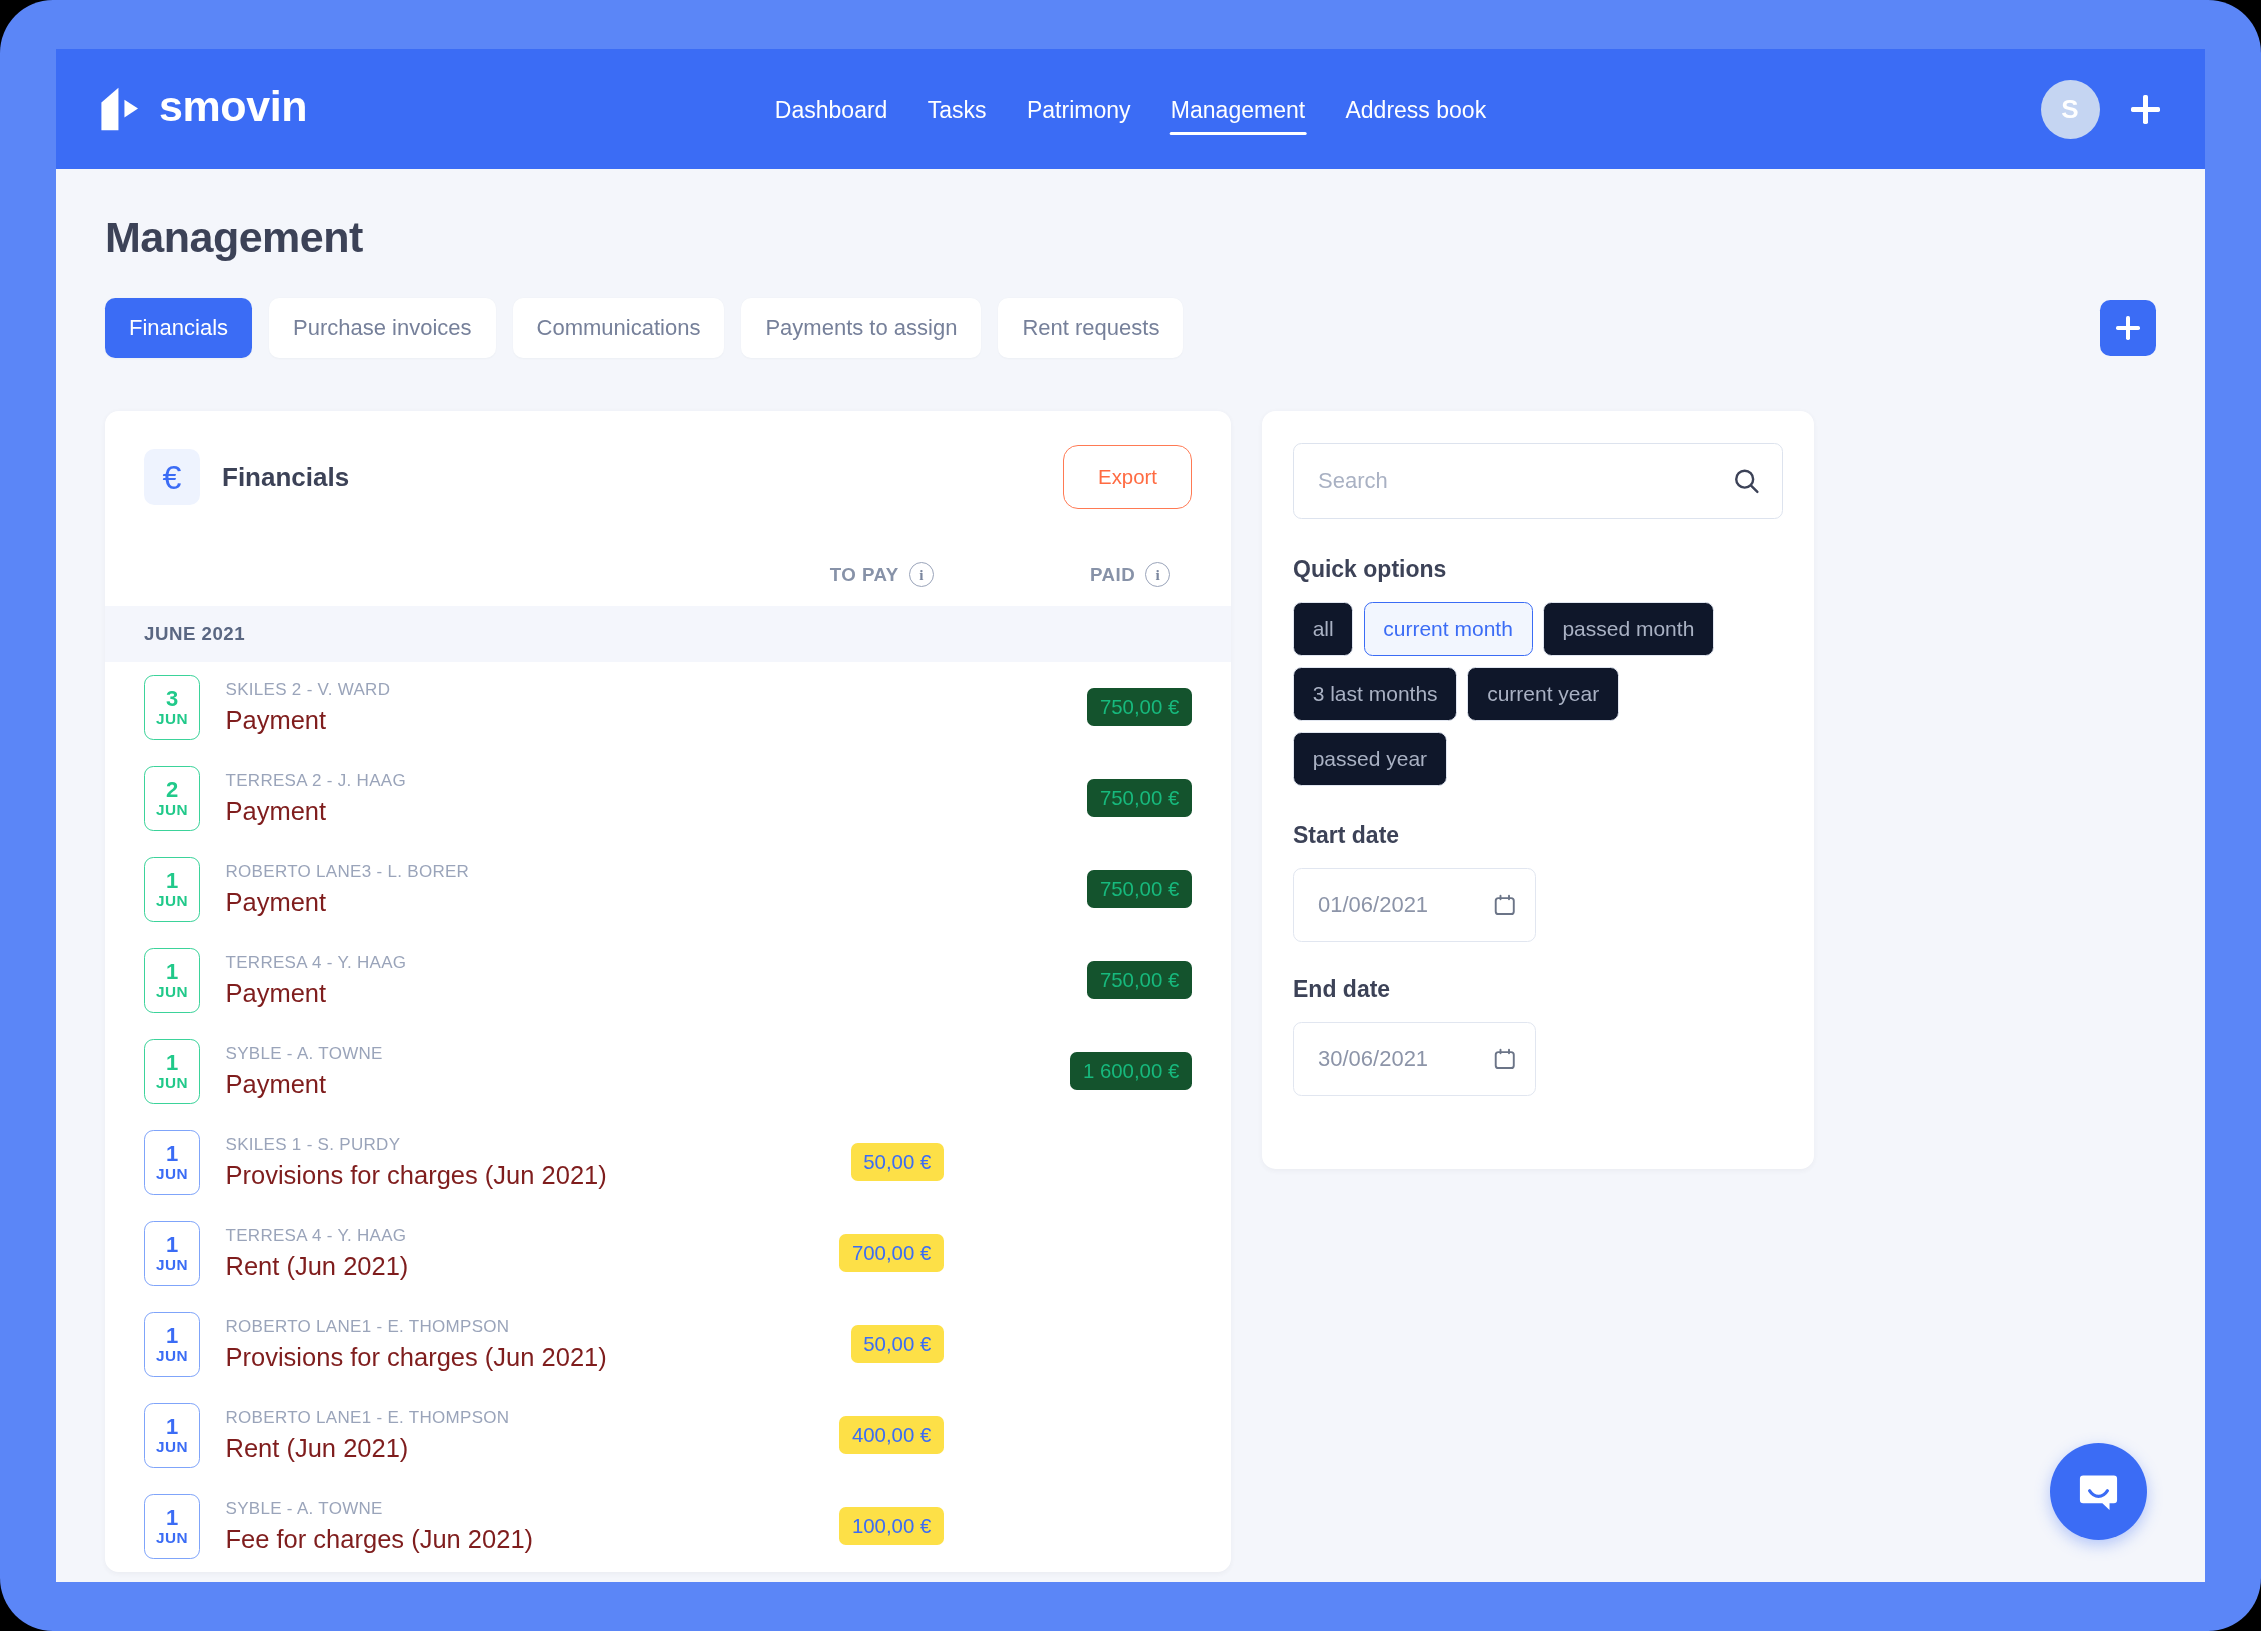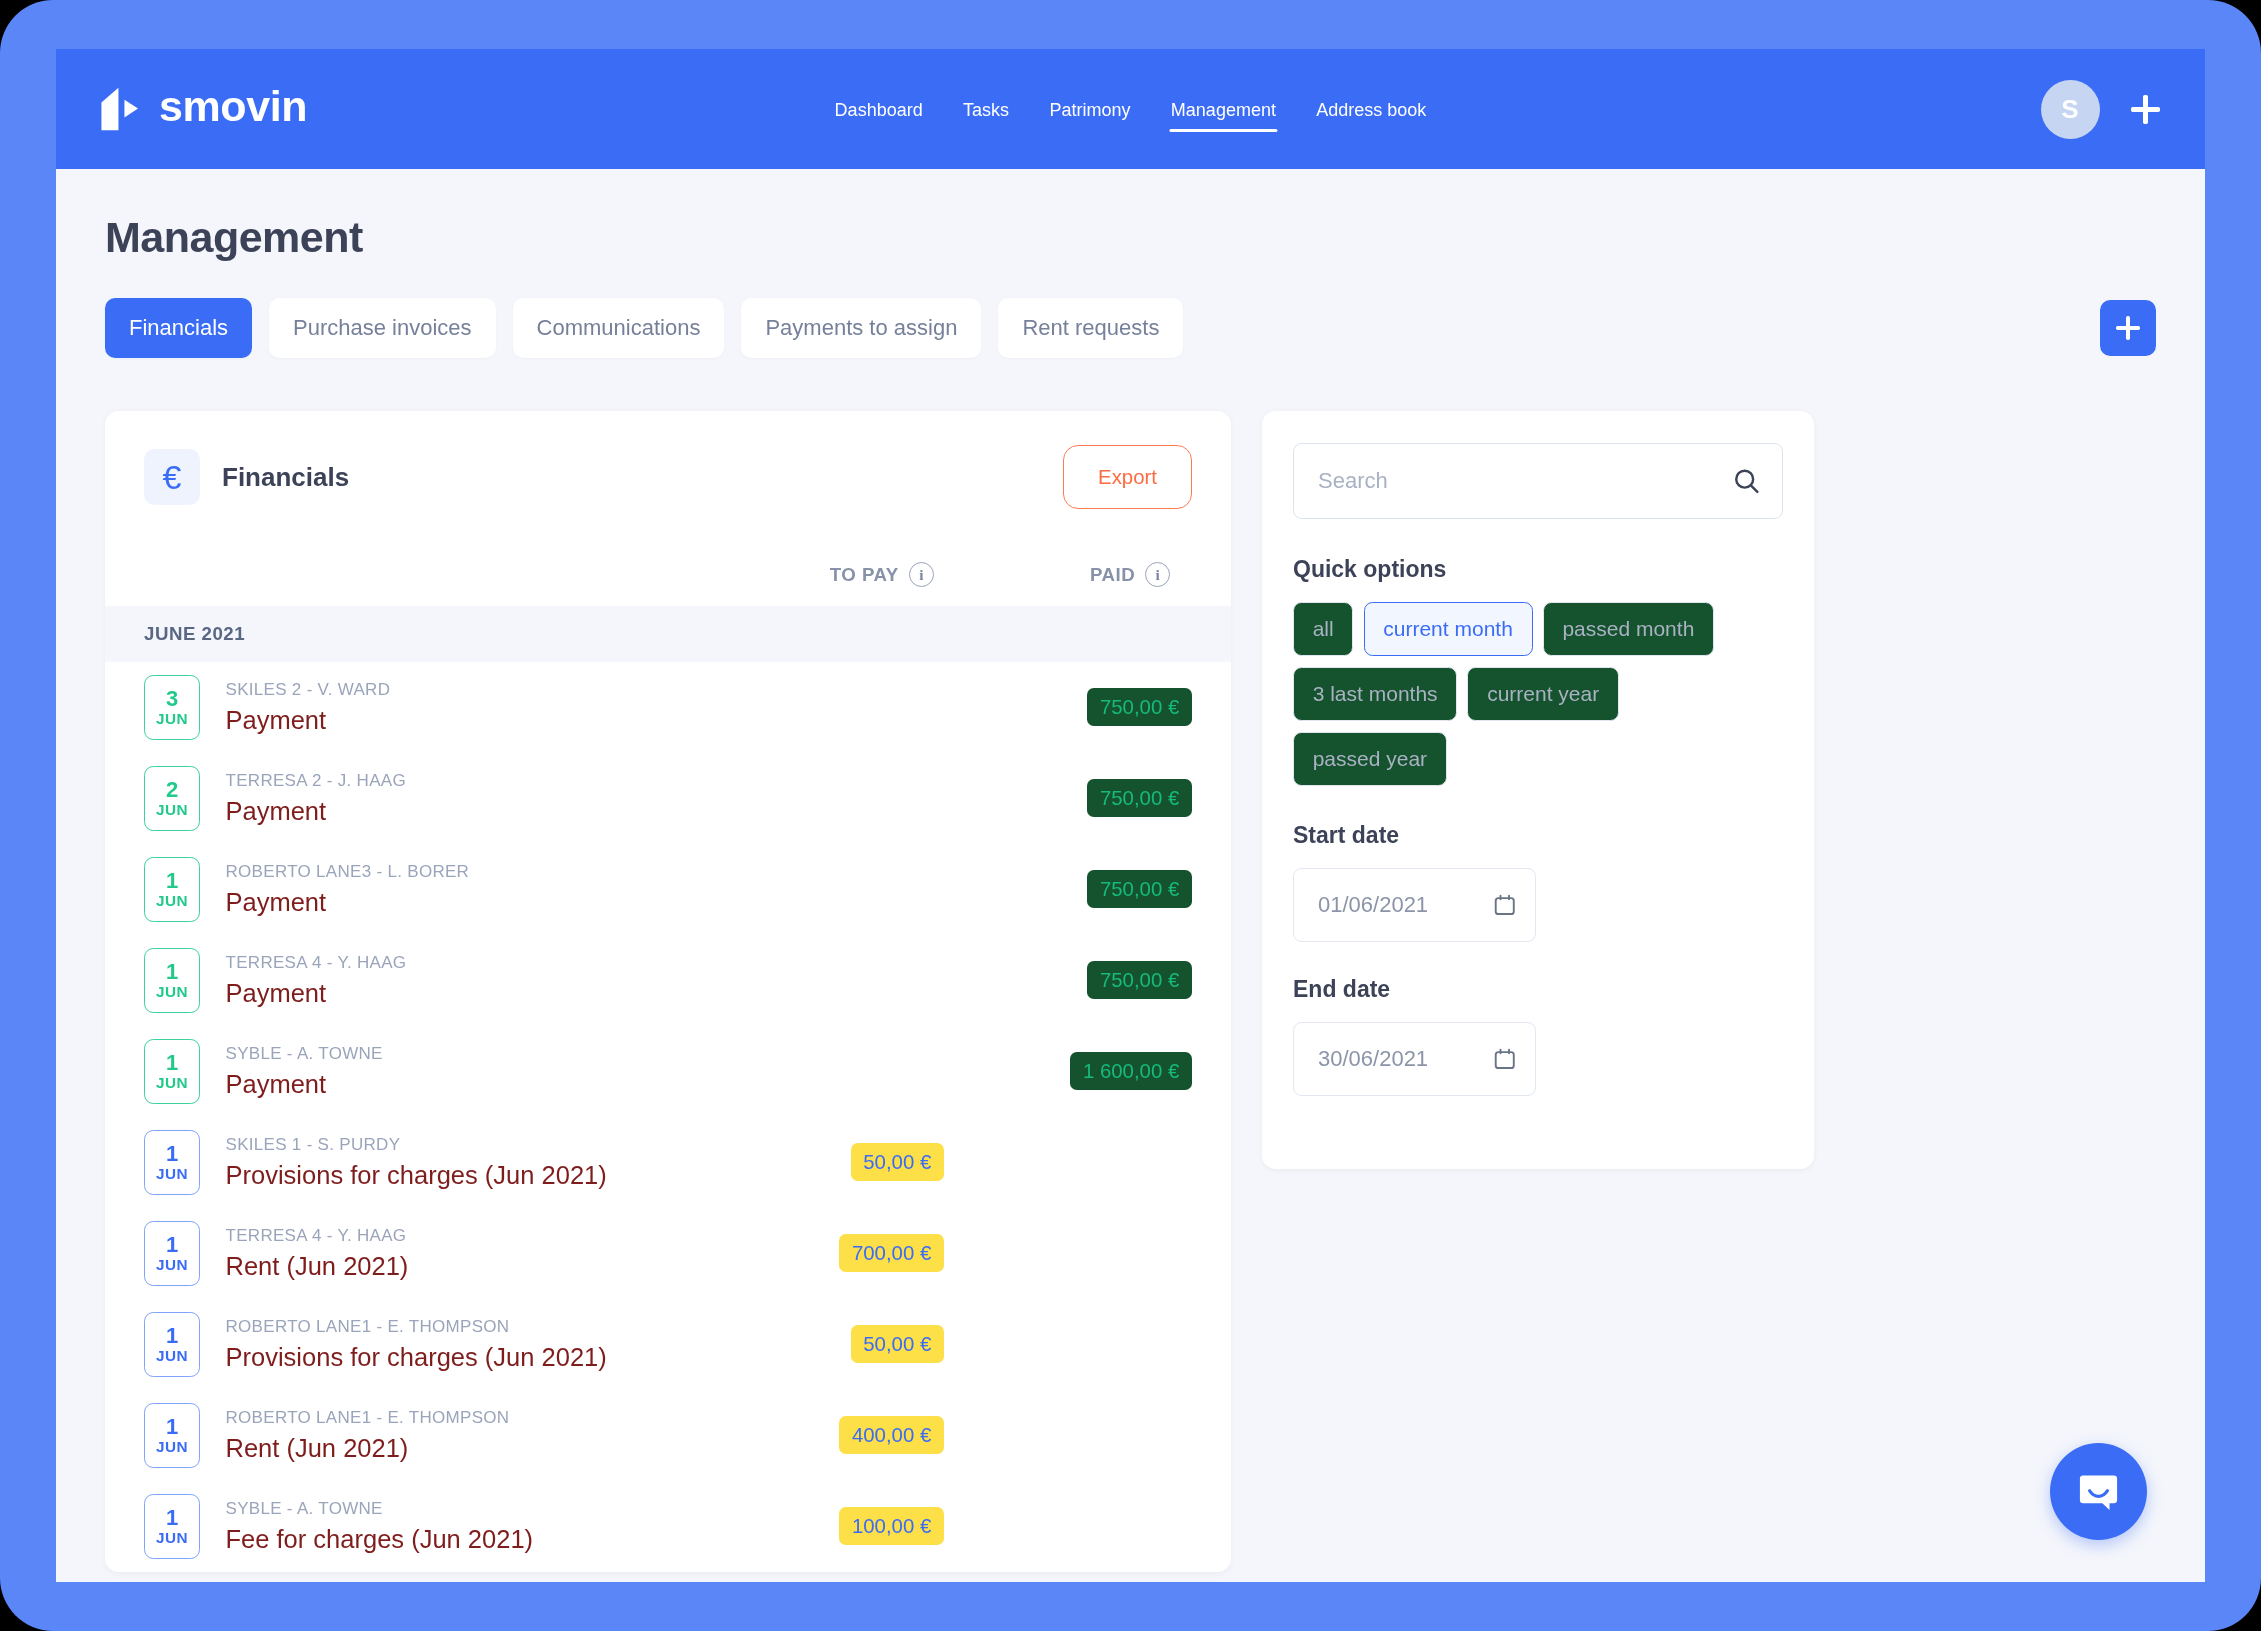--- a/index.html
+++ b/index.html
@@ -50,21 +50,21 @@
   }
 
   .navlinks {
     position: absolute;
     left: 50%; transform: translateX(-50%);
     display: flex; align-items: center; gap: 37px;
     height: 100%;
   }
   .navlink {
     color: #ffffff;
-    font-size: 18px;
+    font-size: 23px;
     font-weight: 400;
     position: relative;
     padding: 39px 1.7px 37px;
     white-space: nowrap;
     cursor: pointer;
   }
   .navlink.active::after {
     content: "";
     position: absolute;
     left: 0; right: 0; bottom: 25.5px;
@@ -277,21 +277,21 @@
   }
 
   .side-label {
     font-size: 23px; font-weight: 700; color: #3C4257;
     margin-bottom: 18.7px;
   }
 
   .chips { display: flex; flex-wrap: wrap; gap: 10.2px; margin-bottom: 36px; max-width: 459px; }
   .chip {
     border: 1.3px solid #E1E6F0;
-    background: #14532d;
+    background: #0f172a;
     border-radius: 8.5px;
     padding: 14.4px 18.7px;
     font-size: 21px;
     color: #A9B1C3;
     cursor: pointer;
     white-space: nowrap;
     font-family: "Liberation Sans", sans-serif;
   }
   .chip.active {
     border-color: #3B6CF5;

